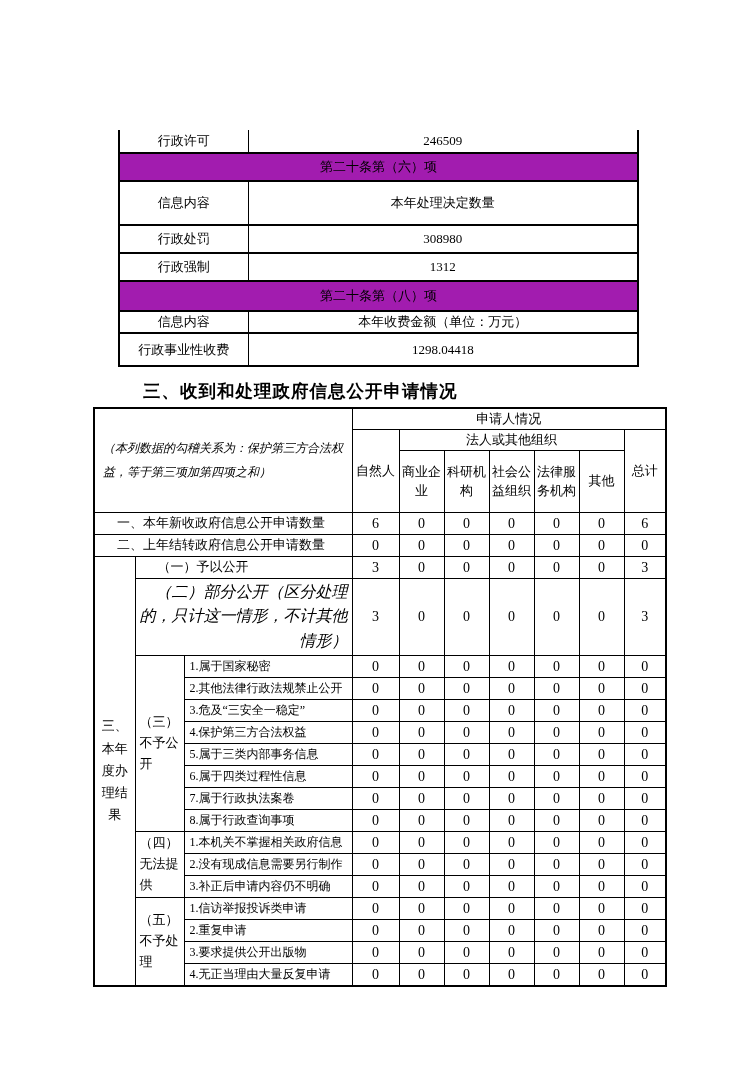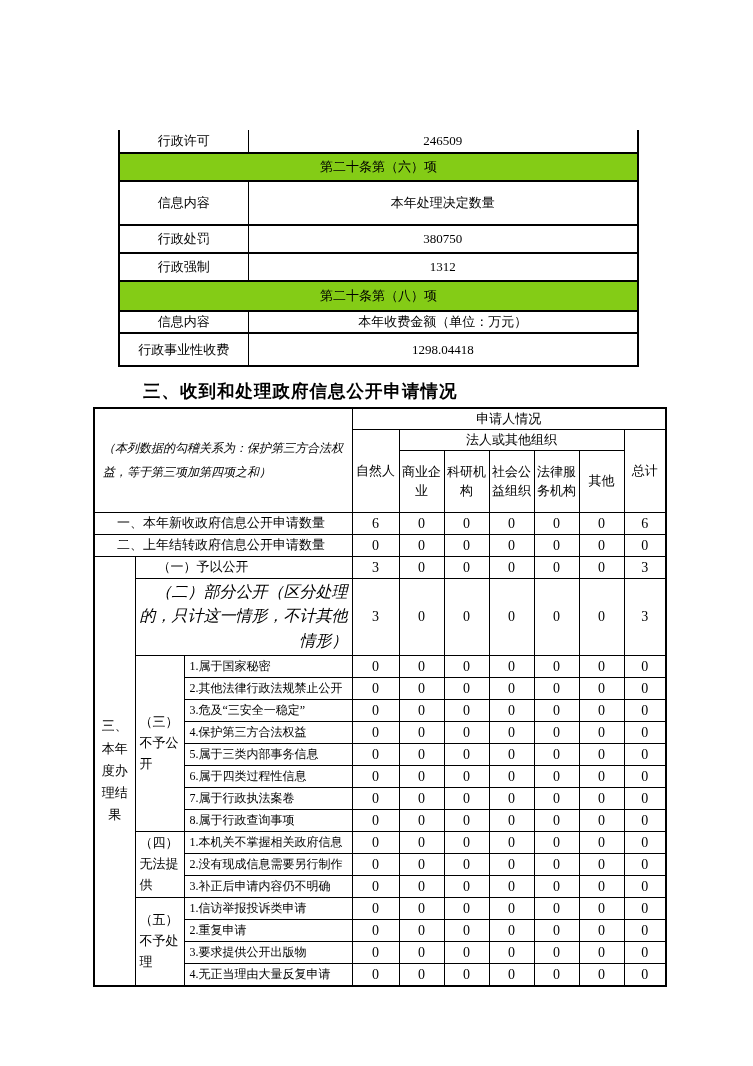--- a/index.html
+++ b/index.html
@@ -18,21 +18,21 @@
     position:absolute; left:118px; top:130px; width:519px;
     border:2px solid #000; border-top:none;
   }
   .t1 td {
     border-left:1px solid #000; border-right:1px solid #000;
     border-top:2px solid #000; border-bottom:2px solid #000;
     font-size:13px; text-align:center; vertical-align:middle;
     padding:1px 4px;
   }
   .t1 tr.first td { border-top:none; }
-  .t1 td.sec { background:#84cc16; }
+  .t1 td.sec { background:#a21caf; }
 
   
   .heading {
     position:absolute; left:143px; top:379px;
     font-family:"Liberation Sans","DejaVu Sans",sans-serif;
     font-weight:bold; font-size:17.5px; letter-spacing:1px;
     white-space:nowrap;
   }
 
   
@@ -76,21 +76,21 @@
     </tr>
     <tr style="height:28px">
       <td class="sec" colspan="2">第二十条第（六）项</td>
     </tr>
     <tr style="height:44px">
       <td>信息内容</td>
       <td>本年处理决定数量</td>
     </tr>
     <tr style="height:28px">
       <td>行政处罚</td>
-      <td>380750</td>
+      <td>308980</td>
     </tr>
     <tr style="height:28px">
       <td>行政强制</td>
       <td>1312</td>
     </tr>
     <tr style="height:30px">
       <td class="sec" colspan="2">第二十条第（八）项</td>
     </tr>
     <tr style="height:21px">
       <td>信息内容</td>

